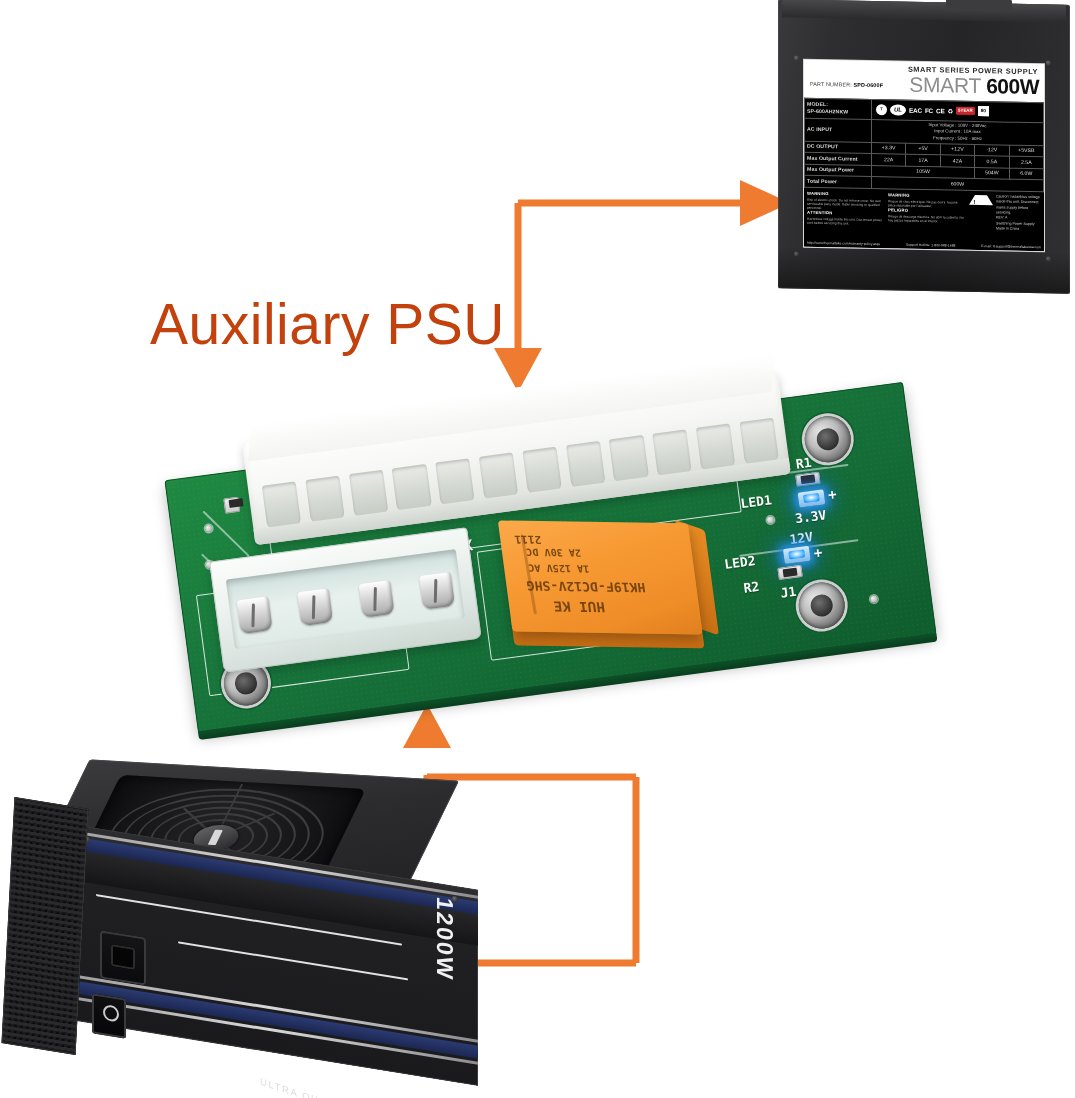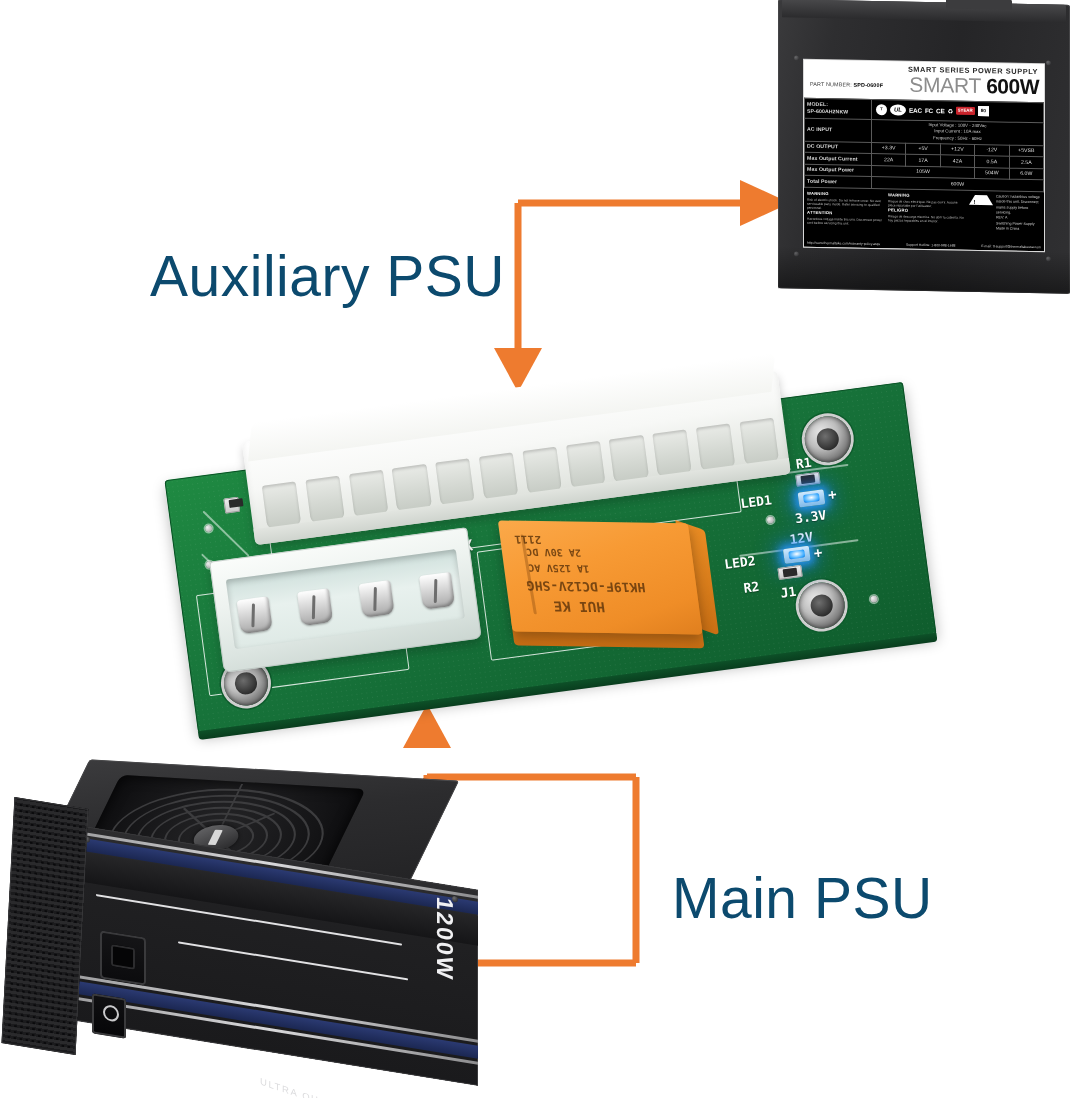--- a/index.html
+++ b/index.html
@@ -4,22 +4,22 @@
 <title>Dual PSU Adapter Diagram</title>
 <style>
   html,body{margin:0;padding:0;background:#ffffff;}
   body{width:1075px;height:1098px;position:relative;overflow:hidden;
        font-family:"Liberation Sans","DejaVu Sans",sans-serif;}
   .stage{position:absolute;inset:0;background:#fff;}
   .nosel{user-select:none;}
 
   
   .callout{
-    position:absolute; color:#0c4a6e; font-weight:400;
-    letter-spacing:.5px; white-space:nowrap;
+    position:absolute; color:#c2410c; font-weight:400;
+    letter-spacing:.5px; white-space:nowrap;margin-top:48px;
   }
   #aux-label{left:150px; top:243px; font-size:57px;}
   #main-label{left:672px; top:865px; font-size:57px;}
 
   
   #arrows{position:absolute;left:0;top:0;width:1075px;height:1098px;pointer-events:none;}
 
   
   #aux-psu{
     position:absolute; left:778px; top:2px; width:292px; height:289px;
@@ -411,21 +411,20 @@
       <path d="M427 778 L427 777"></path>
       <path d="M427 777 L636 777"></path>
       <path d="M636 777 L636 963"></path>
       <path d="M636 963 L478 963"></path>
     </g>
     <polygon points="403,748 451,748 427,704" fill="#ee7b2f"></polygon>
     <polygon points="478,939 478,987 434,963" fill="#ee7b2f"></polygon>
   </svg>
 
   <div class="callout nosel" id="aux-label">Auxiliary PSU</div>
-  <div class="callout nosel" id="main-label">Main PSU</div>
 
   <div id="aux-psu">
     <div class="aux-top-lip"></div>
     <div class="aux-top-tab"></div>
     <div class="aux-screw sc1"></div>
     <div class="aux-screw sc2"></div>
     <div class="aux-screw sc3"></div>
     <div class="aux-screw sc4"></div>
 
     <div id="aux-label-card">

